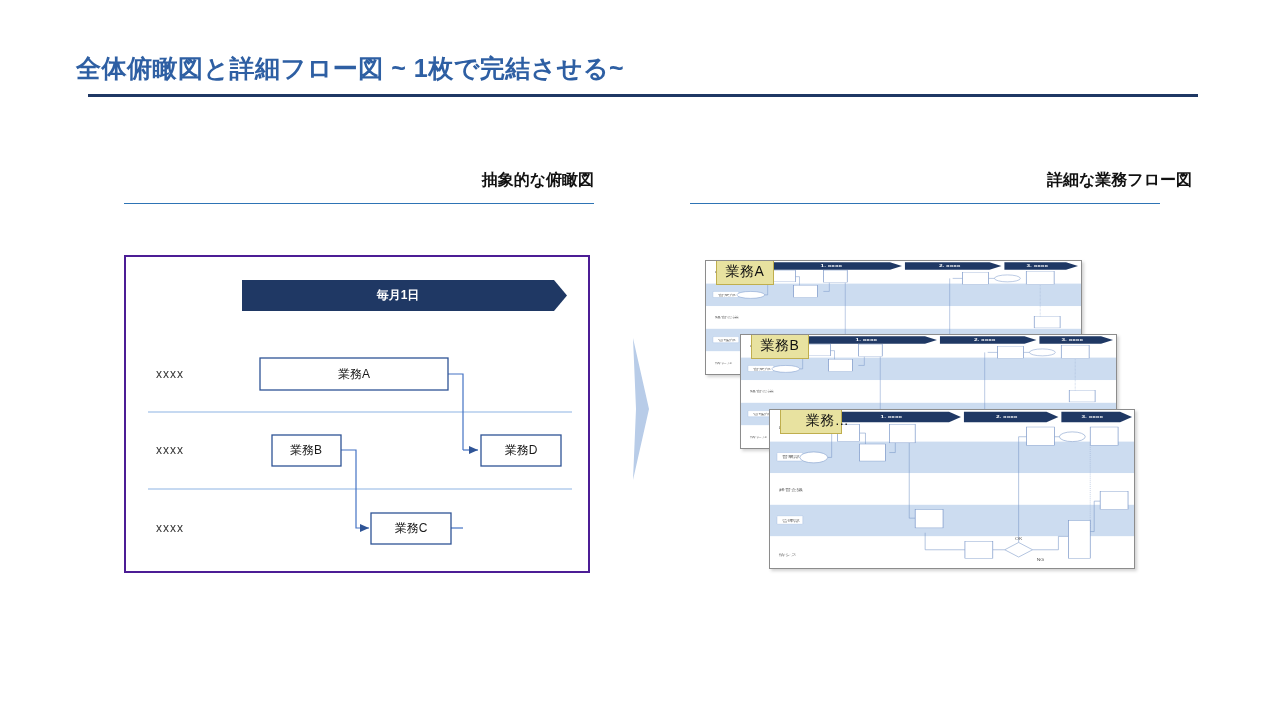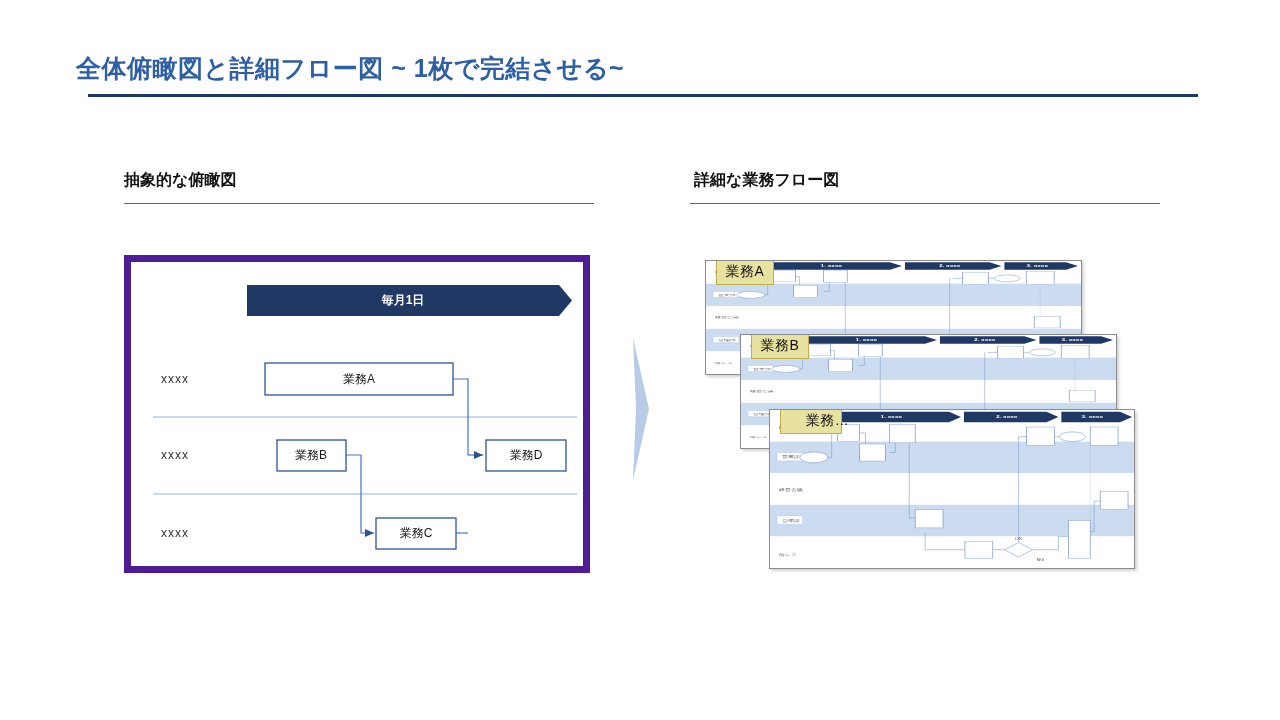--- a/index.html
+++ b/index.html
@@ -34,50 +34,50 @@
     height: 3px;
     background: #1f3864;
   }
 
   
   .section-heading {
     position: absolute;
     font-size: 16px;
     font-weight: bold;
     color: #111111;
-    text-align: left;
+    text-align: right;
     white-space: nowrap;
   }
   .section-rule {
     position: absolute;
     height: 1px;
     background: #2e74b5;
   }
   #heading-left  { left: 124px; top: 170px; width: 470px; }
   #rule-left     { left: 124px; top: 203px; width: 470px; }
-  #heading-right { left: 694px; top: 170px; width: 470px; }
+  #heading-right { left: 722px; top: 170px; width: 470px; }
   #rule-right    { left: 690px; top: 203px; width: 470px; }
 
   
   #mid-chevron {
     position: absolute;
     left: 628px;
     top: 338px;
     width: 24px;
     height: 142px;
   }
 
   
   #overview-panel {
     position: absolute;
     left: 124px;
     top: 255px;
     width: 466px;
     height: 318px;
-    border: 7px solid #4c1d95;
+    border: 2px solid #4c1d95;
     background: #ffffff;
     box-sizing: border-box;
   }
   #overview-svg {
     position: absolute;
     left: 0; top: 0;
     width: 466px; height: 318px;
   }
   .ov-banner-text {
     font-size: 12px;

